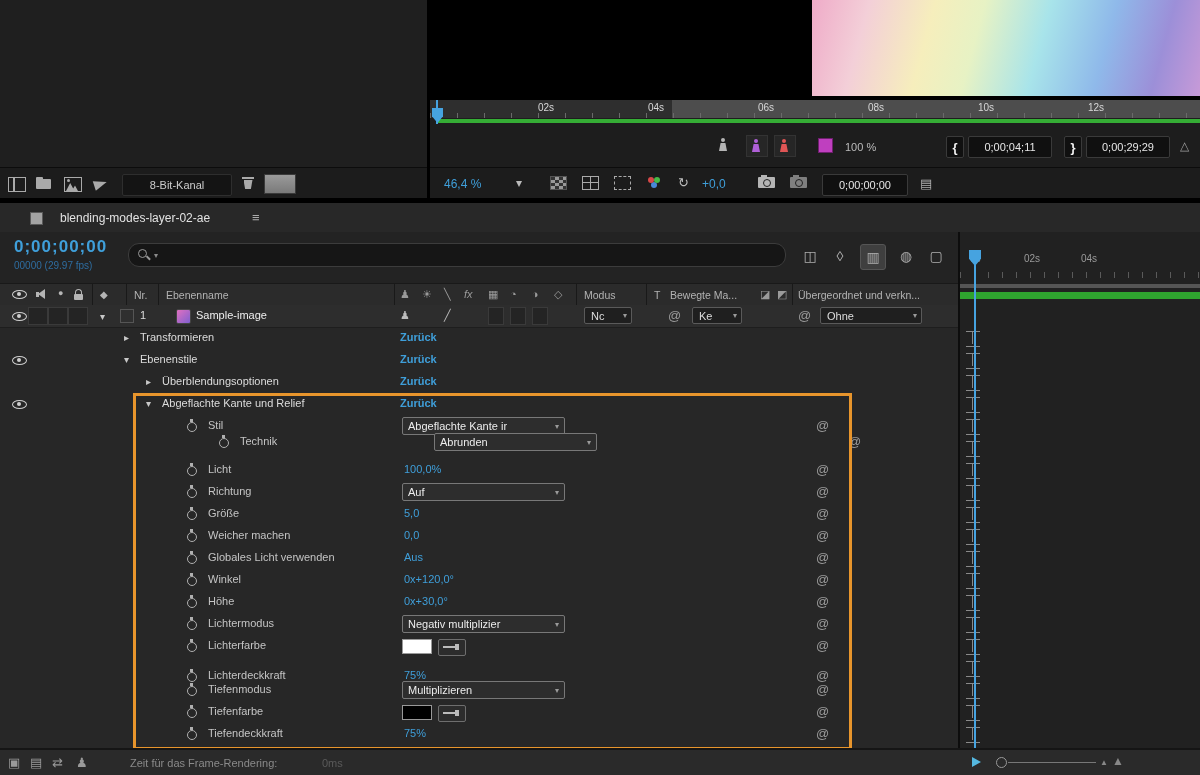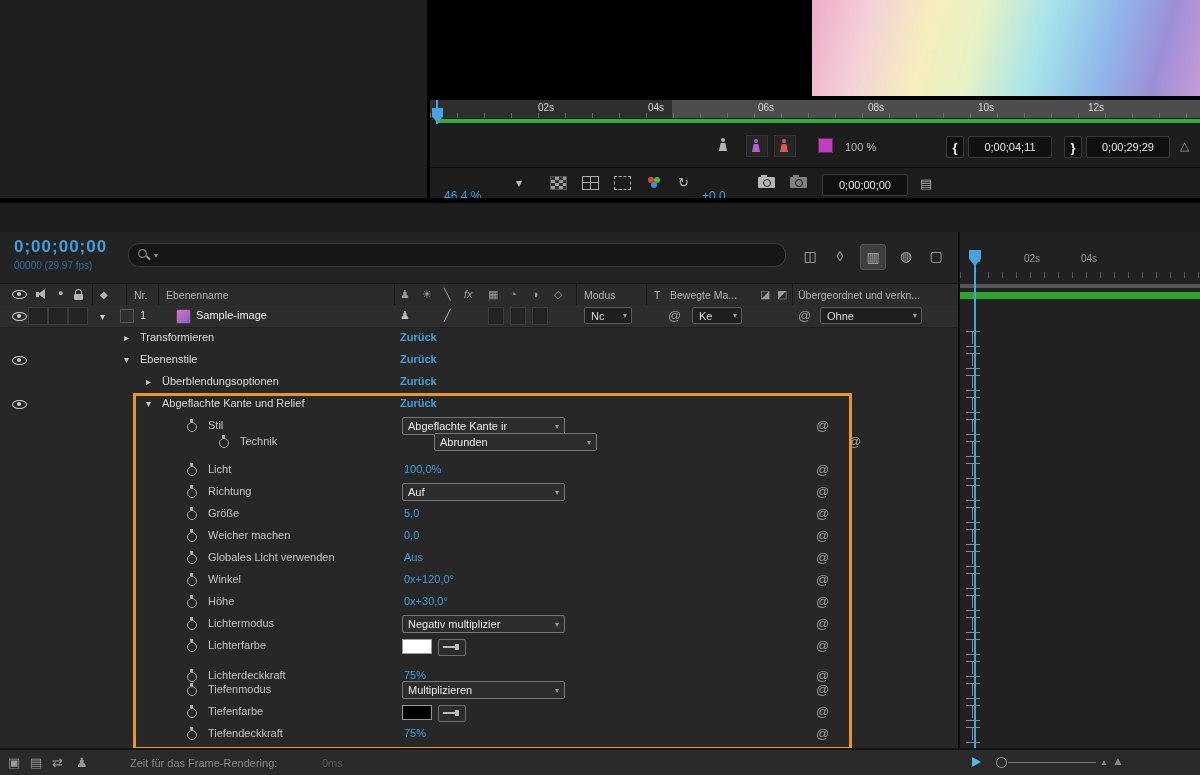--- a/index.html
+++ b/index.html
@@ -22,21 +22,21 @@
   .vph-handle{left:432px;top:108px;width:11px;height:15px;background:#46a3e0;
     clip-path:polygon(0 0,100% 0,100% 55%,50% 100%,0 55%);}
   .vph-line{left:436px;top:100px;width:2px;height:30px;background:#46a3e0;}
   .viewer-sub{left:430px;top:124px;width:770px;height:43px;background:#1d1d1d;}
   .viewer-toolbar{left:430px;top:167px;width:770px;height:31px;background:#1c1c1c;border-top:1px solid #0c0c0c;}
 
   .timebox{background:#101010;border:1px solid #3a3a3a;color:#e6e6e6;height:20px;
     display:flex;align-items:center;justify-content:center;font-size:11px;border-radius:2px;}
   .brace{background:#101010;border:1px solid #3a3a3a;color:#f0f0f0;width:16px;height:20px;
     display:flex;align-items:center;justify-content:center;font-weight:bold;font-size:13px;border-radius:2px;}
-  .blue{color:#3f9fda;margin-top:12px;}
+  .blue{color:#3f9fda;}
   .btn{background:#141414;border:1px solid #2e2e2e;border-radius:2px;color:#cccccc;
     display:flex;align-items:center;justify-content:center;}
 
   
   .person{width:10px;height:13px;}
   .person::before{content:"";position:absolute;left:3px;top:0;width:4px;height:4px;border-radius:50%;background:var(--pc,#b5b5b5);}
   .person::after{content:"";position:absolute;left:1px;top:5px;width:8px;height:8px;background:var(--pc,#b5b5b5);
     clip-path:polygon(20% 0,80% 0,100% 100%,0 100%);}
   .pbox{width:20px;height:20px;background:#262626;border:1px solid #333;display:flex;align-items:center;justify-content:center;}
   .sq-magenta{width:13px;height:13px;background:#bf3fbf;border:1px solid #6e1f6e;}
@@ -147,20 +147,29 @@
   .sliderline{width:88px;height:1px;background:#777;}
   .knob{width:9px;height:9px;border:1px solid #999;border-radius:50%;background:#2a2a2a;}
   .mtn{color:#888;}
 </style>
 </head>
 <body>
 
 <div class="app">
 
   <div class="a panel-left"></div>
+  <div class="a left-toolbar">
+    <span class="a panelsic" style="left:8px;top:9px"></span>
+    <span class="a folder" style="left:36px;top:9px"></span>
+    <span class="a imgic" style="left:64px;top:9px"></span>
+    <span class="a sendic" style="left:94px;top:11px"></span>
+    <div class="a btn" style="left:122px;top:6px;width:108px;height:20px">8-Bit-Kanal</div>
+    <span class="a trash" style="left:242px;top:8px"></span>
+    <span class="a grayswatch" style="left:264px;top:6px"></span>
+  </div>
 
   <div class="a viewer-black"></div>
   <div class="a preview"></div>
   <div class="a vruler"></div>
   <div class="a vruler-light"></div>
   <div class="a vruler-ticks"></div>
   <span class="a vlabel" style="left:538px">02s</span>
   <span class="a vlabel" style="left:648px">04s</span>
   <span class="a vlabel" style="left:758px">06s</span>
   <span class="a vlabel" style="left:868px">08s</span>
@@ -197,20 +206,25 @@
     <span class="a" style="left:248px;top:7px;color:#bbb;font-size:13px">↻</span>
     <span class="a blue" style="left:272px;top:9px;font-size:12px">+0,0</span>
     <span class="a camera" style="left:328px;top:9px"></span>
     <span class="a camera" style="left:360px;top:9px;opacity:.65"></span>
     <div class="a timebox" style="left:392px;top:6px;width:84px">0;00;00;00</div>
     <span class="a" style="left:490px;top:8px;color:#b0b0b0;font-size:13px">▤</span>
   </div>
 
   <div class="a top-sep"></div>
 
+  <div class="a tabbar">
+    <span class="a tabsq" style="left:30px;top:9px"></span>
+    <span class="a tab-title" style="left:60px;top:8px">blending-modes-layer-02-ae</span>
+    <span class="a menu-ic" style="left:252px;top:7px">≡</span>
+  </div>
 
   <div class="a ctrl-bg">
     <span class="a bigtime" style="left:14px;top:5px">0;00;00;00</span>
     <span class="a fps" style="left:14px;top:28px">00000 (29.97 fps)</span>
   </div>
   <div class="a search">
     <span class="a mag" style="left:9px;top:5px"></span>
     <span style="margin-left:16px;color:#8a8a8a;font-size:8px">▾</span>
   </div>
   <span class="a tl-ic" style="left:798px;top:244px">◫</span>

